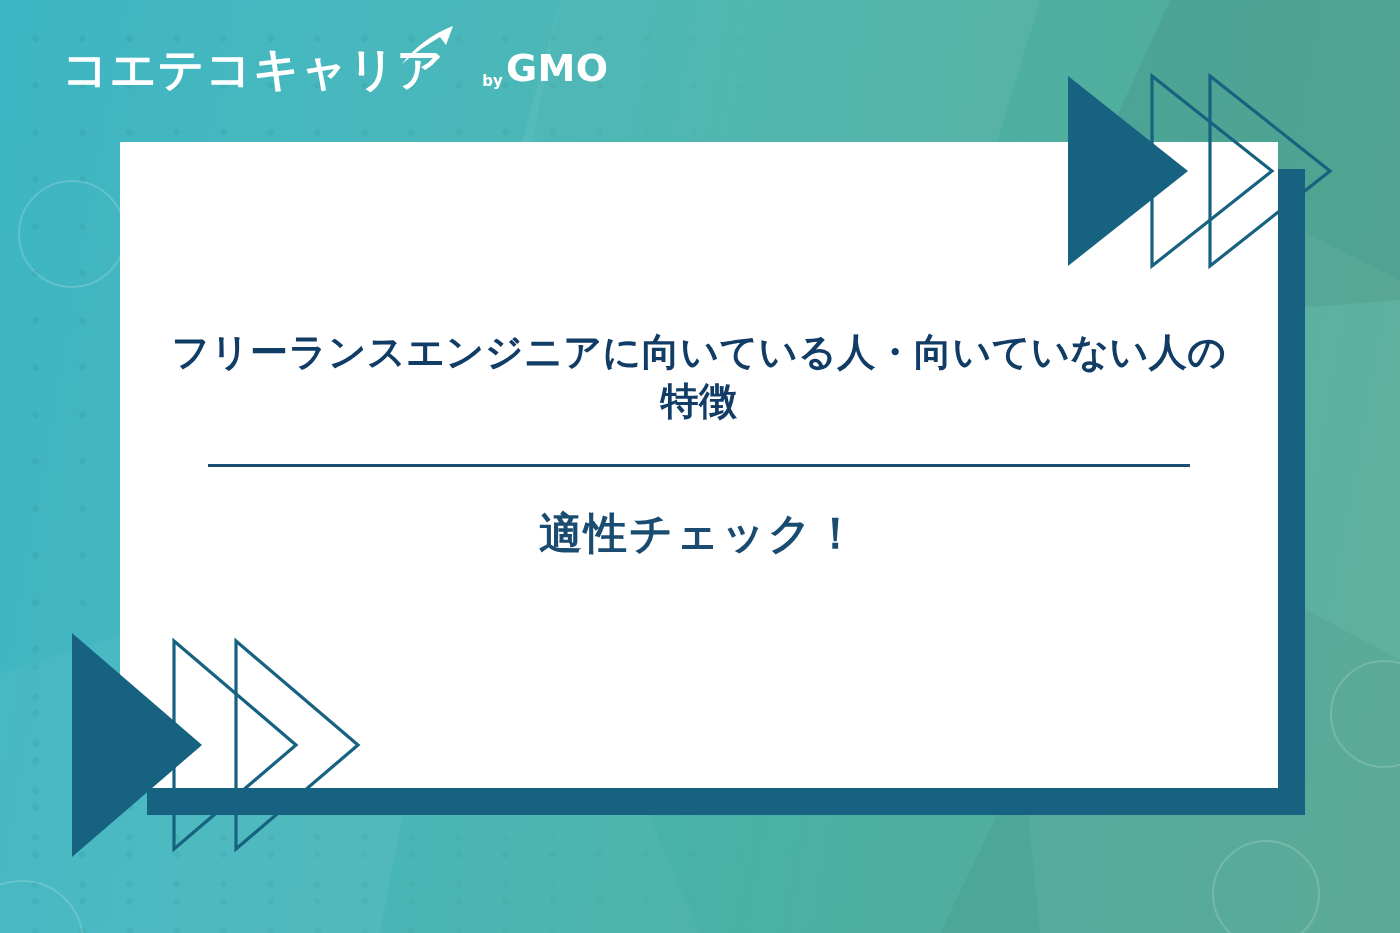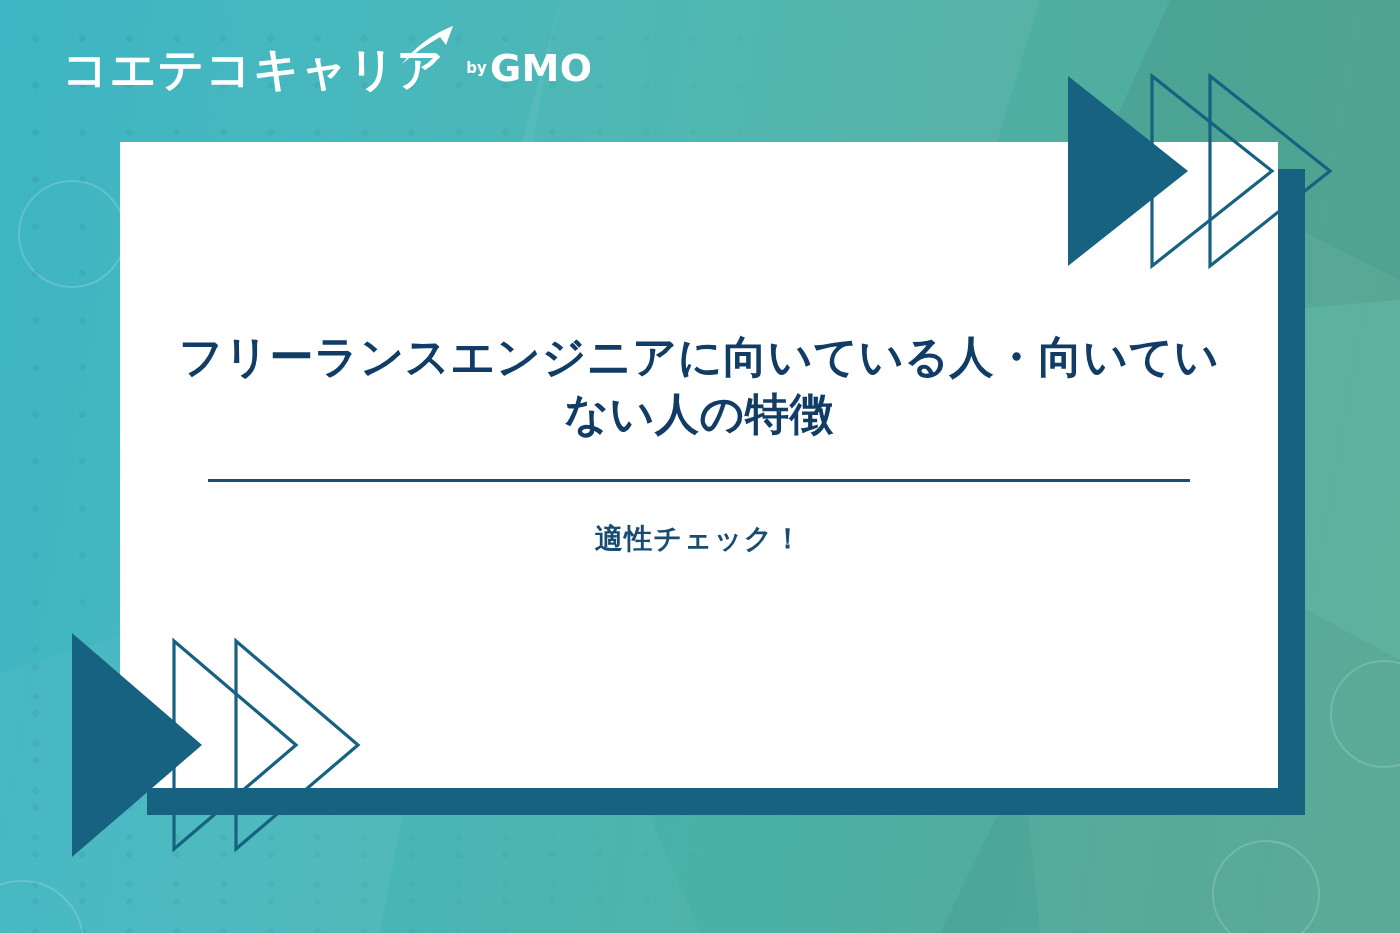--- a/index.html
+++ b/index.html
@@ -126,69 +126,69 @@
     display: flex;
     flex-direction: column;
     align-items: center;
     justify-content: flex-start;
   }
   .title {
     width: 1060px;
     margin: 186px auto 0;
     text-align: center;
     color: #103c66;
-    font-size: 44px;
+    font-size: 38px;
     font-weight: 700;
     line-height: 1.30;
     letter-spacing: 0.01em;
   }
   .divider {
     width: 982px;
     height: 3px;
     margin: 37px auto 0;
     background: #1c4e73;
   }
   .subtitle {
     margin-top: 38px;
     text-align: center;
     color: #1a4b70;
-    font-size: 28px;
+    font-size: 43px;
     font-weight: 700;
     letter-spacing: 0.05em;
   }
 
   
   .logo {
     position: absolute;
     left: 62px;
     top: 46px;
     display: flex;
     align-items: flex-end;
-    gap: 0;
+    gap: 16px;
     z-index: 8;
   }
   .logo-text {
     position: relative;
     color: #ffffff;
     font-size: 46px;
     font-weight: 700;
     line-height: 1;
     letter-spacing: 0.015em;
     white-space: nowrap;
   }
   .logo-swoosh {
     position: absolute;
     right: -12px;
     top: -22px;
     width: 58px;
     height: 44px;
   }
   .logo-bygmo {
     display: flex;
-    align-items: center;
+    align-items: flex-end;
     margin-left: 22px;
     margin-bottom: 2px;
     color: #ffffff;
     white-space: nowrap;
   }
   .logo-by {
     font-size: 15px;
     font-weight: 700;
     letter-spacing: 0.01em;
   }

